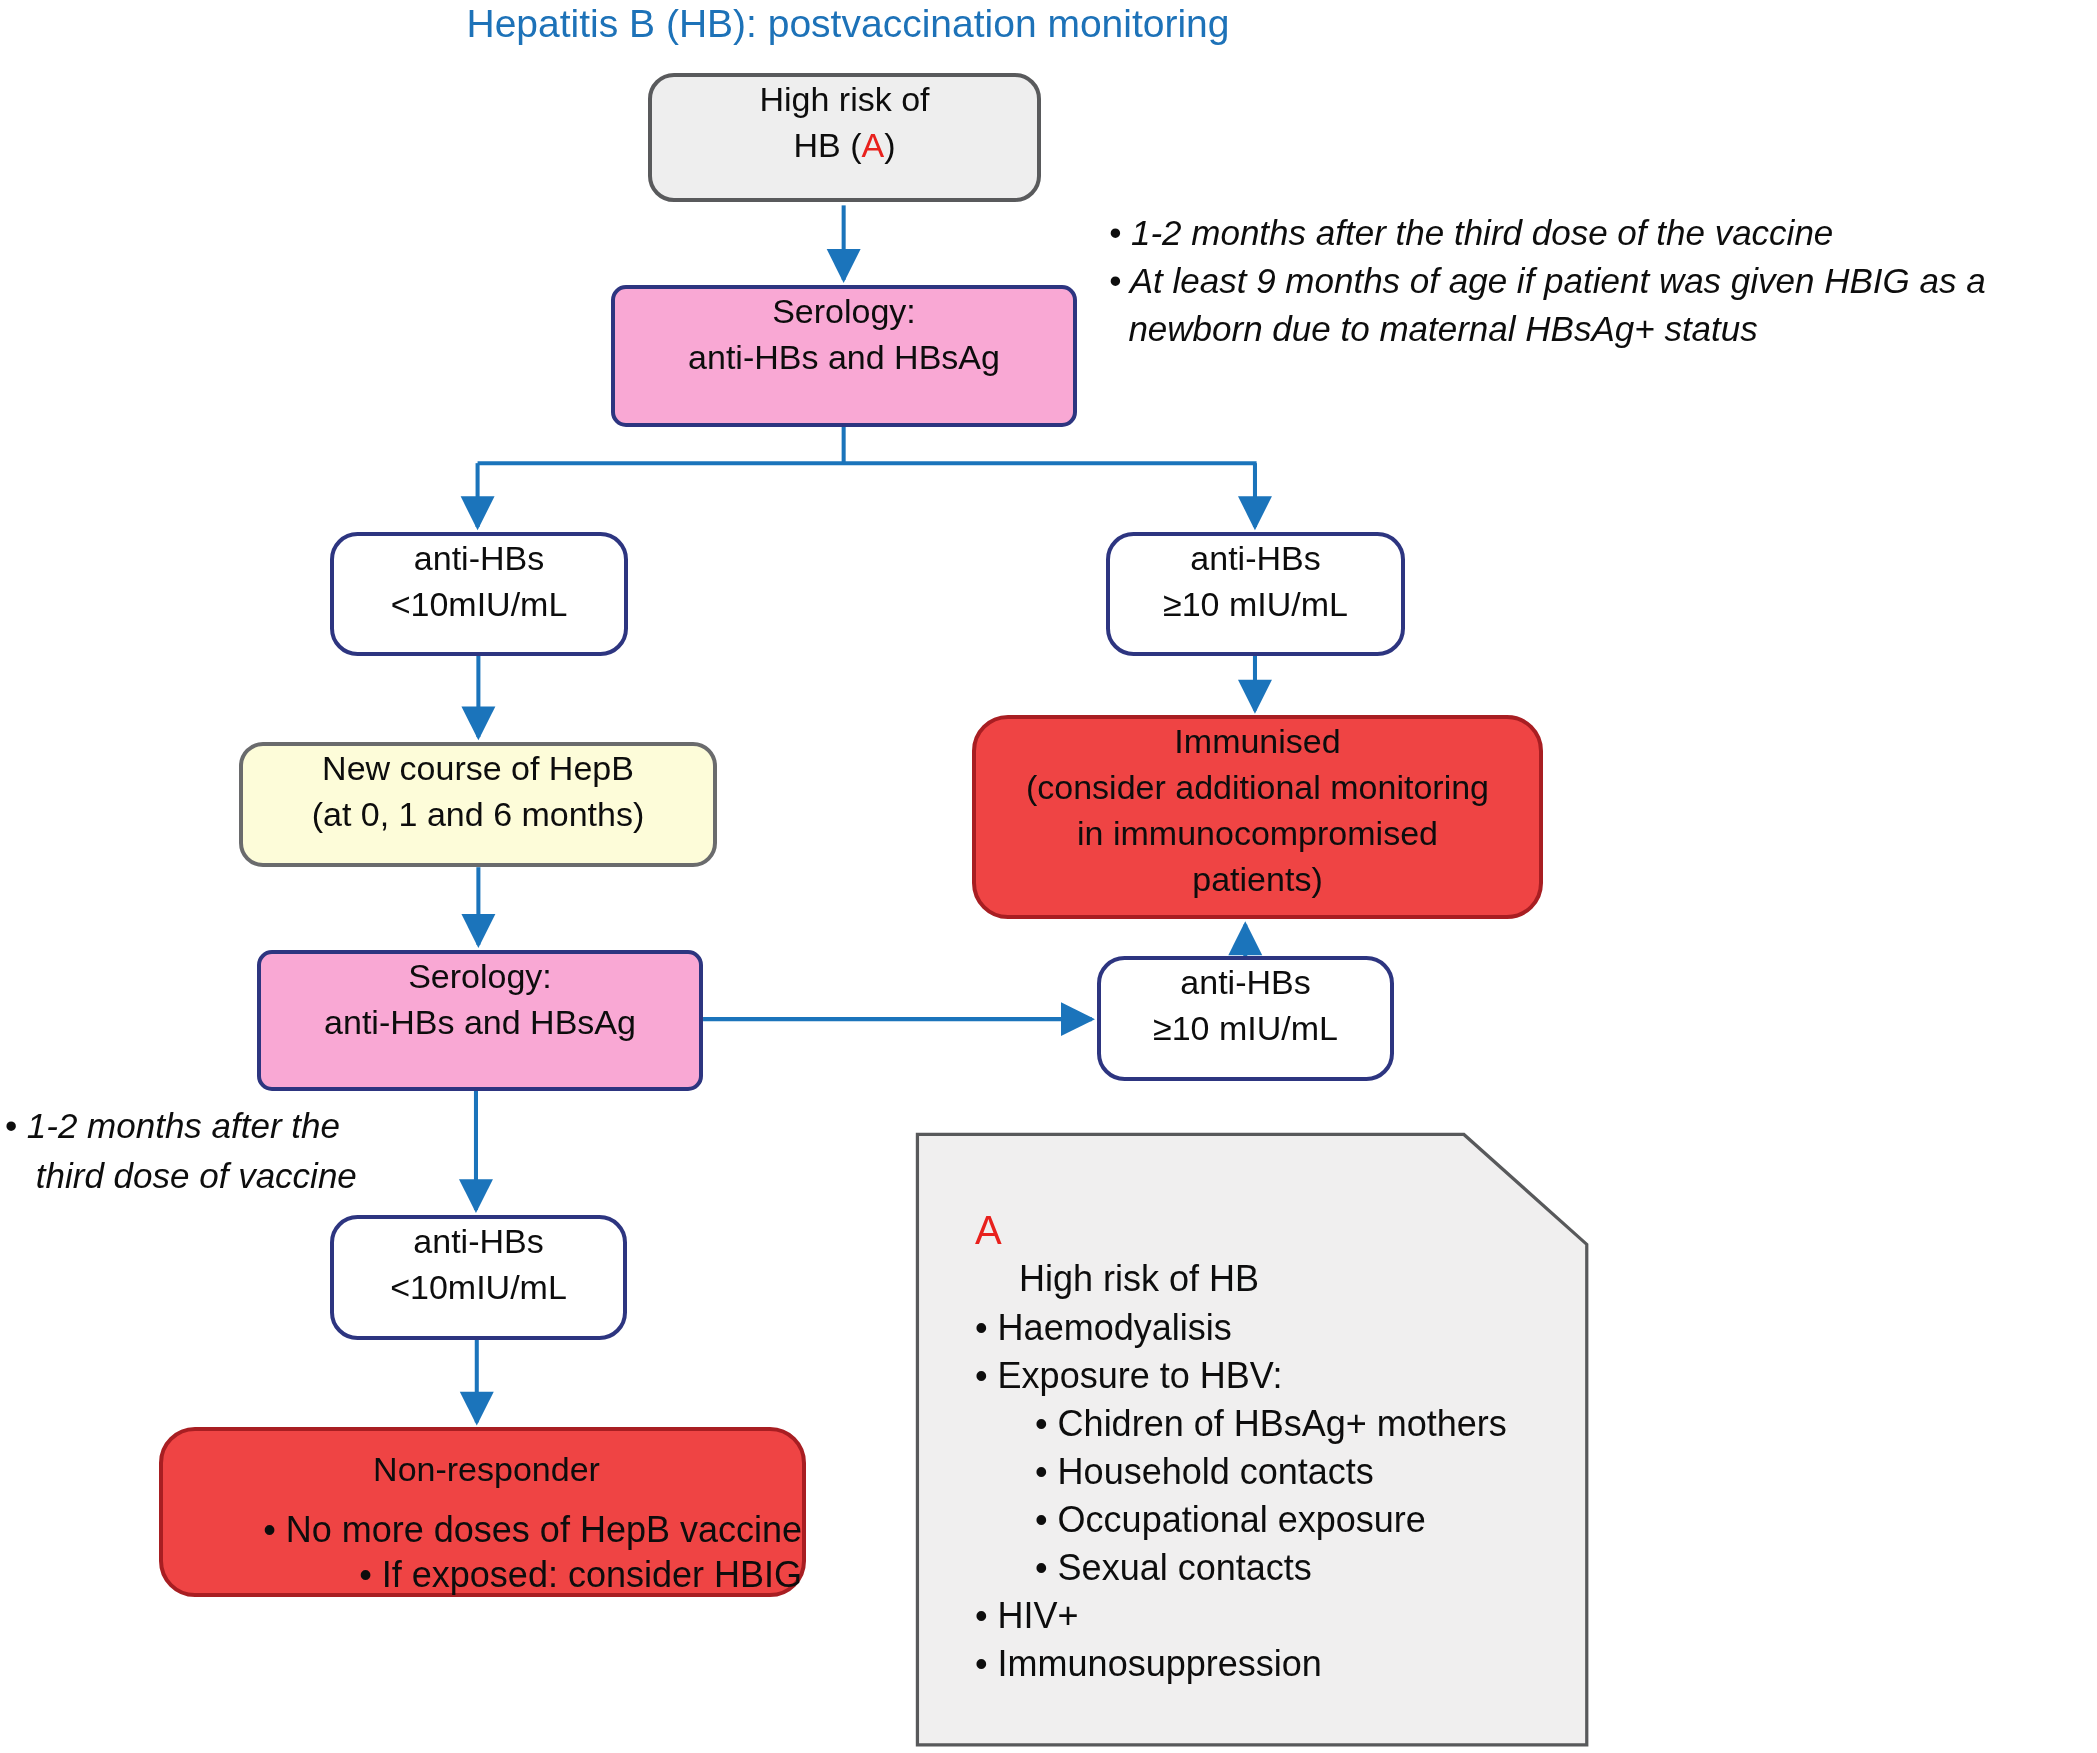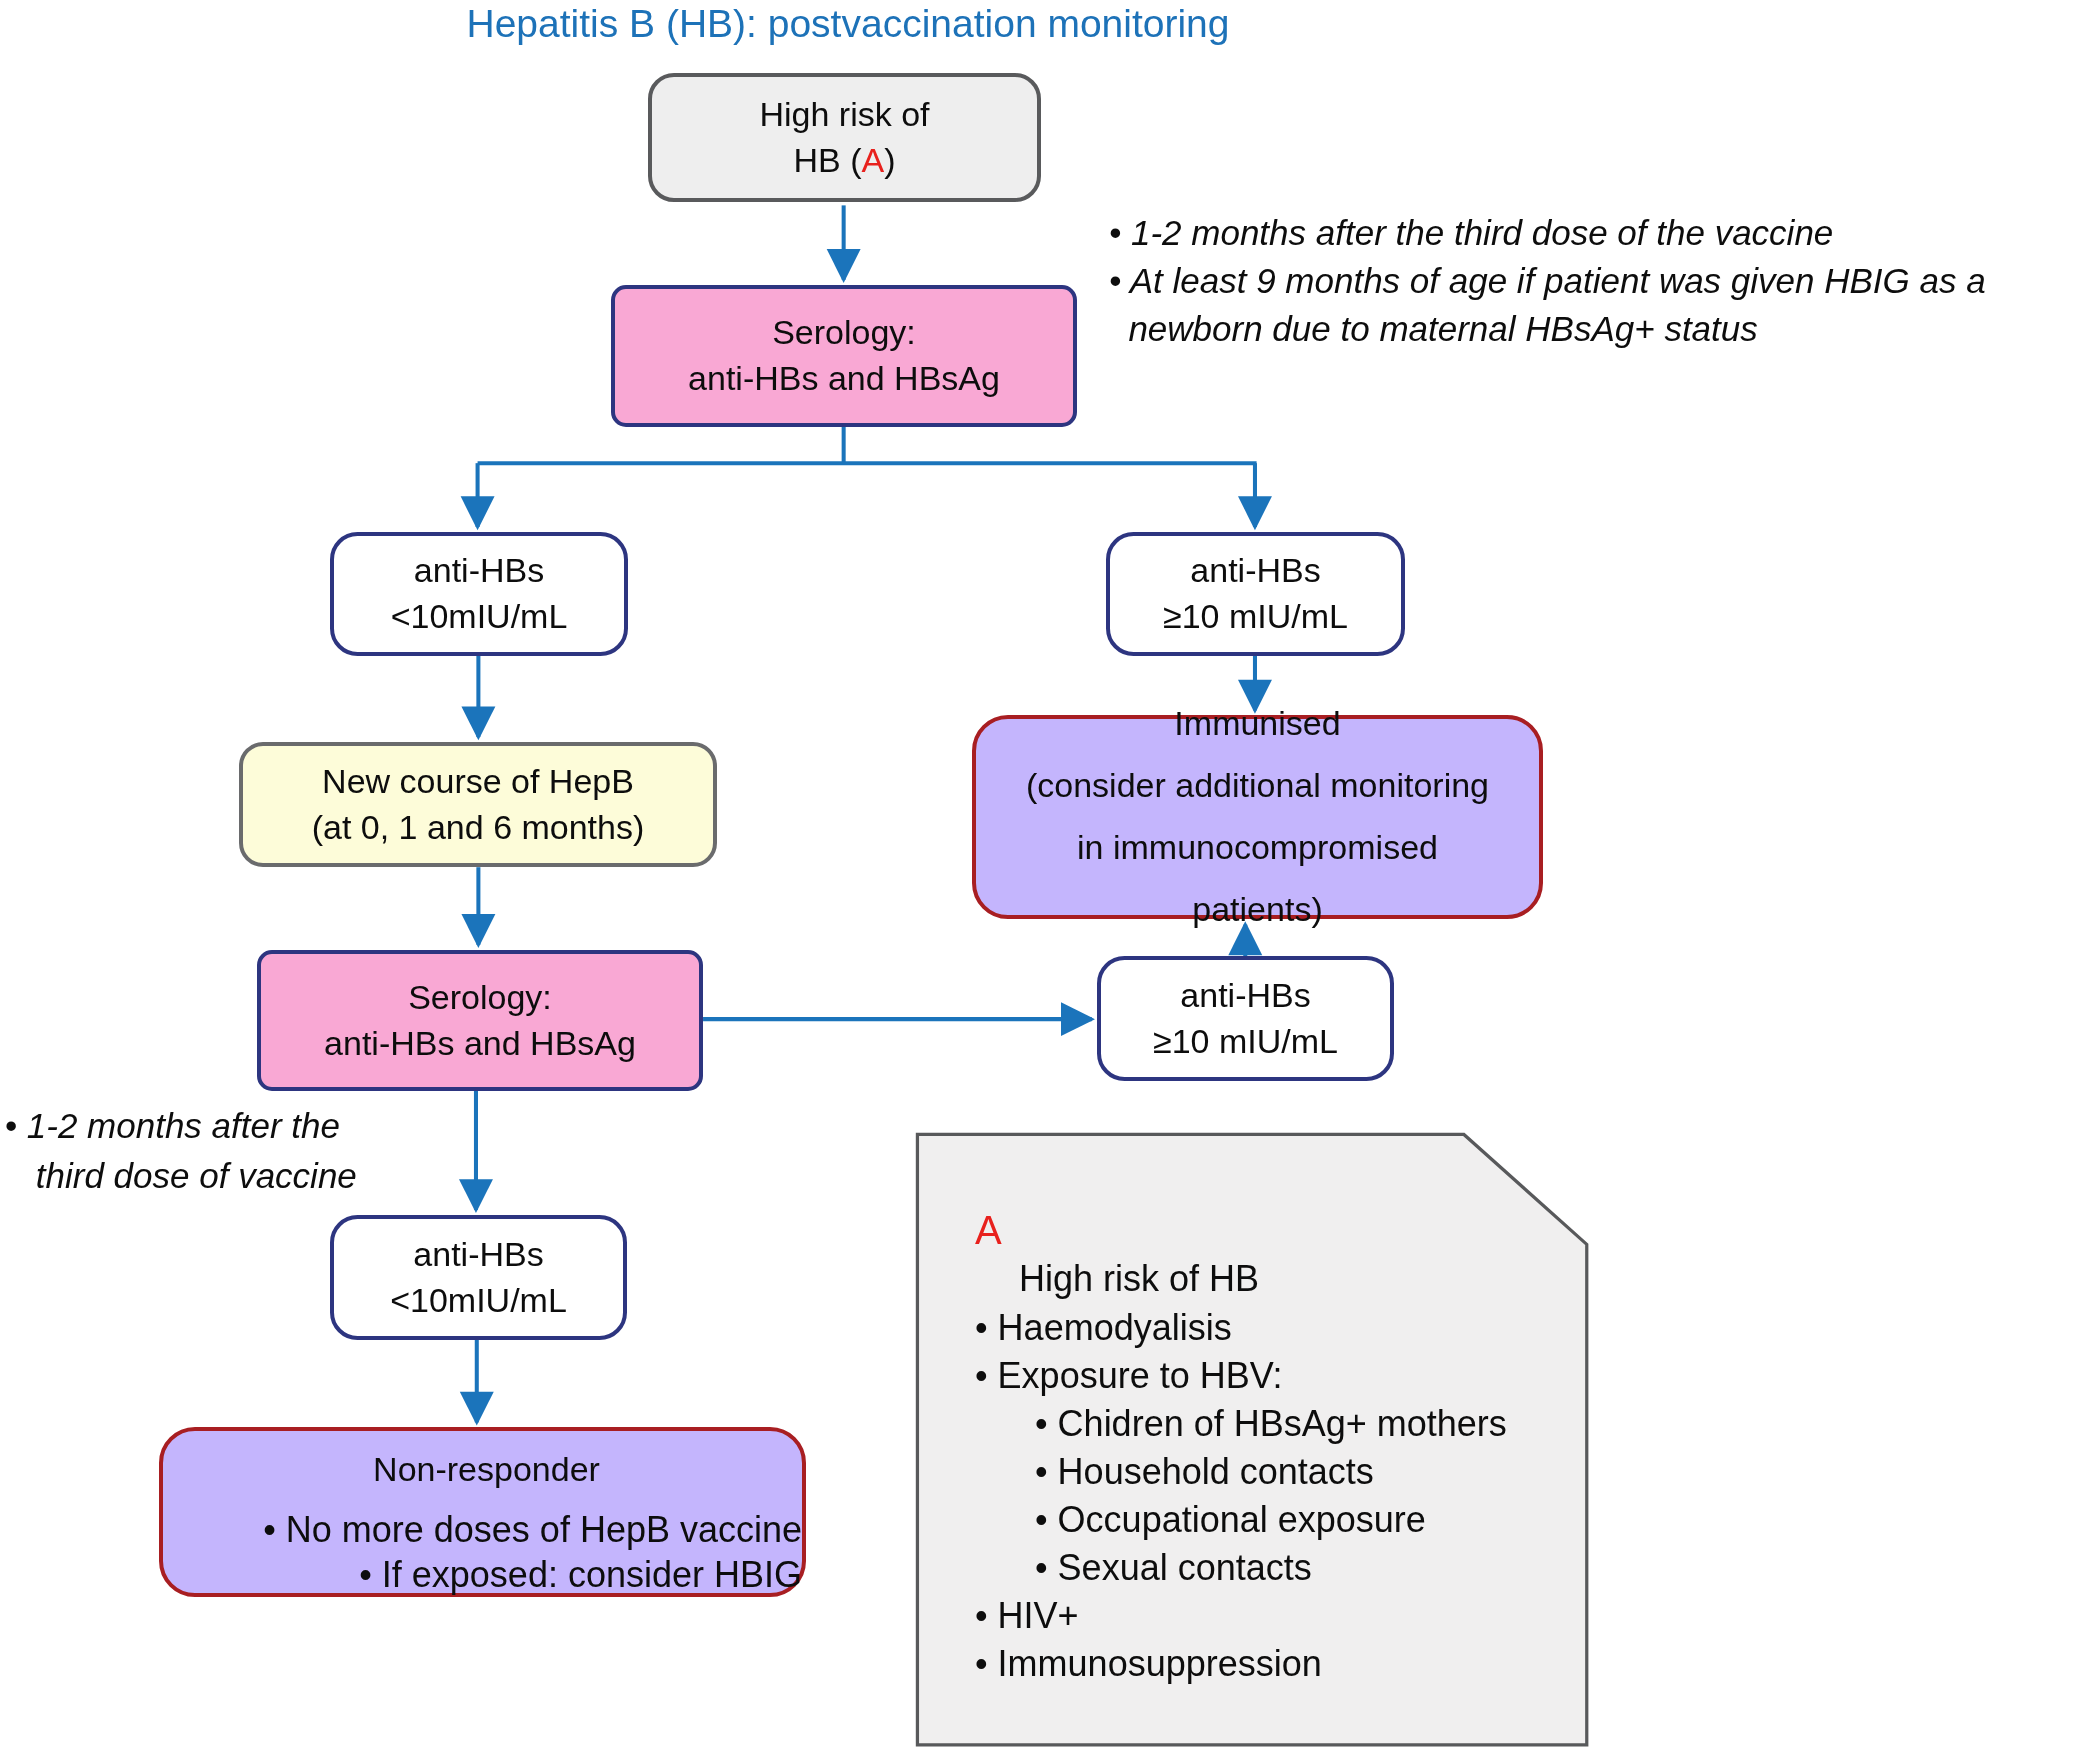--- a/index.html
+++ b/index.html
@@ -6,28 +6,28 @@
   #canvas{
     position:relative;width:2097px;height:1753px;background:#ffffff;
     font-family:"Liberation Sans",sans-serif;color:#0d0d0d;overflow:hidden;
   }
   .title{
     position:absolute;left:242px;top:1.6px;width:1212px;text-align:center;
     font-size:39px;color:#1d72b8;
   }
   .node{
     position:absolute;box-sizing:border-box;display:flex;flex-direction:column;
-    justify-content:center;align-items:center;text-align:center;
+    align-items:center;text-align:center;
     font-size:34px;line-height:1.35;color:#0d0d0d;background:#ffffff;
   }
   .gray-node{background:#eeeeee;border:4px solid #595a5c;border-radius:26px;}
   .blue-node{background:#f9a8d4;border:4.8px solid #2d3580;border-radius:15px;}
   .navy-node{background:#ffffff;border:4.8px solid #2d3580;border-radius:27.5px;}
   .yellow-node{background:#fdfcd9;border:4px solid #6a6b6d;border-radius:24px;}
-  .red-node{background:#c4b5fd;border:4.8px solid #a81e22;border-radius:36px;gap:16px;}
+  .red-node{background:#ef4444;border:4.8px solid #a81e22;border-radius:36px;}
   .red-letter{color:#e8211d;}
   .annotation{
     position:absolute;font-size:35px;font-style:italic;line-height:48px;color:#0d0d0d;
   }
   .annotation .indent{padding-left:19.4px;}
   .annotation .indent2{padding-left:31px;}
   .nr-body{width:100%;box-sizing:border-box;}
   .nr-title{font-size:34px;margin-bottom:14.5px;}
   .nr-bullets{font-size:36px;text-align:right;padding-left:32px;line-height:45px;}
   .note-text{position:absolute;left:975px;top:1206px;text-align:left;}

